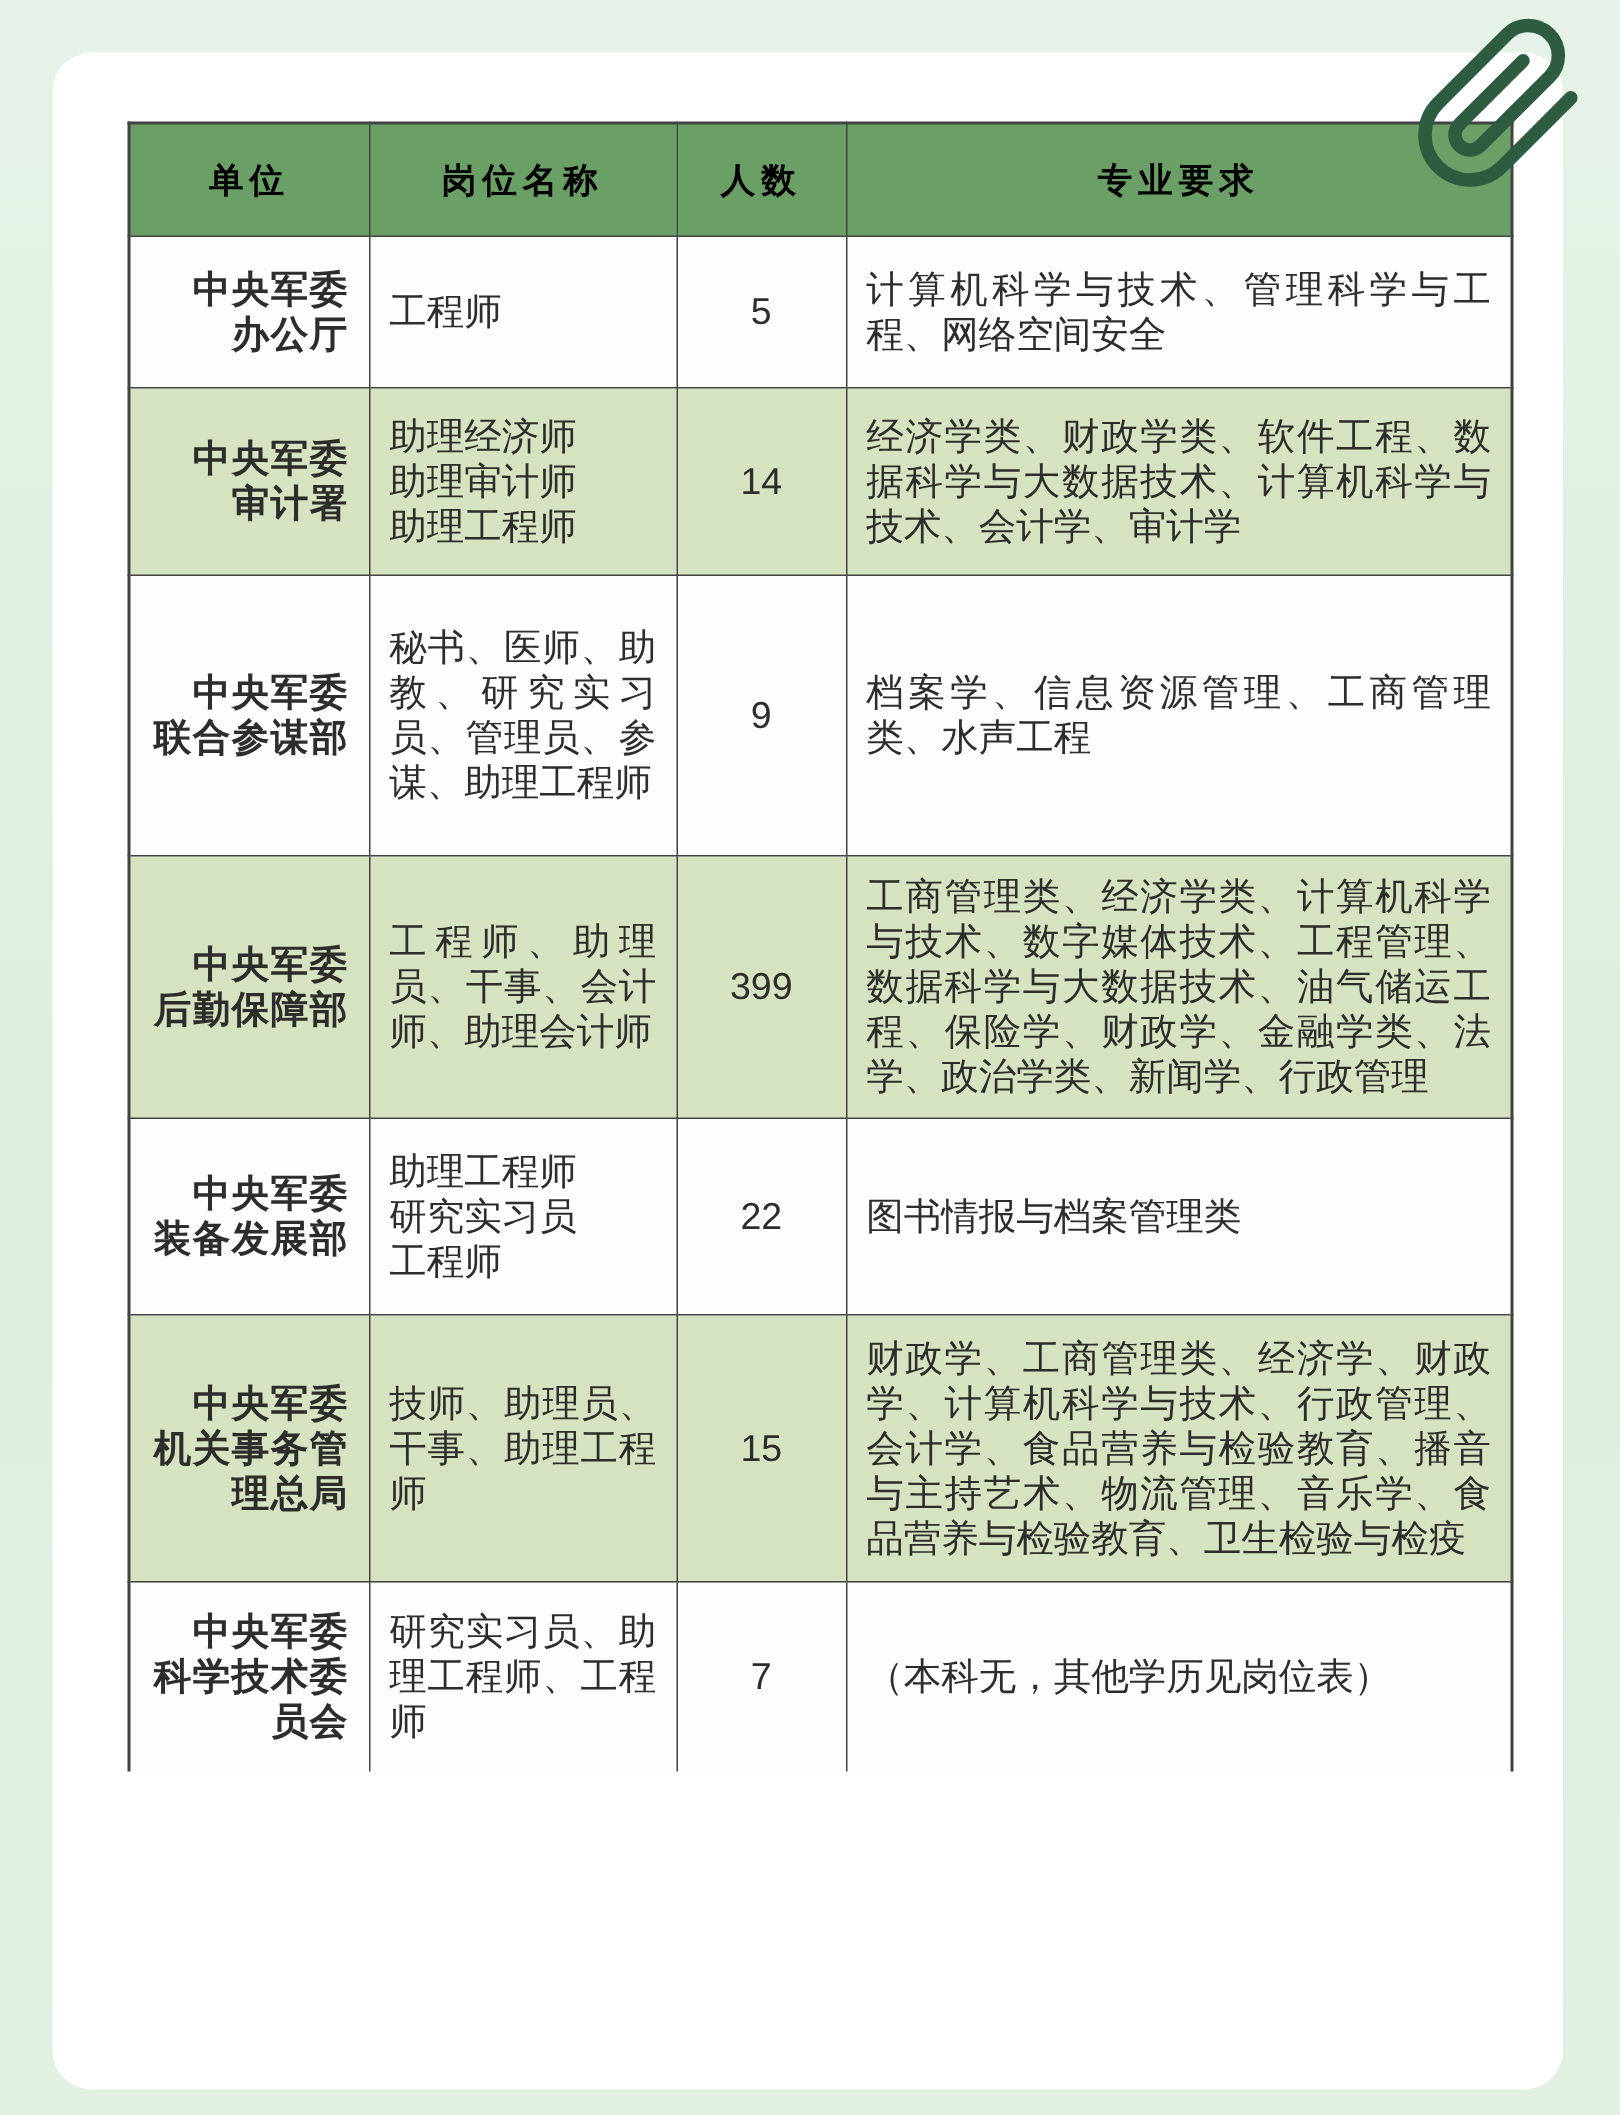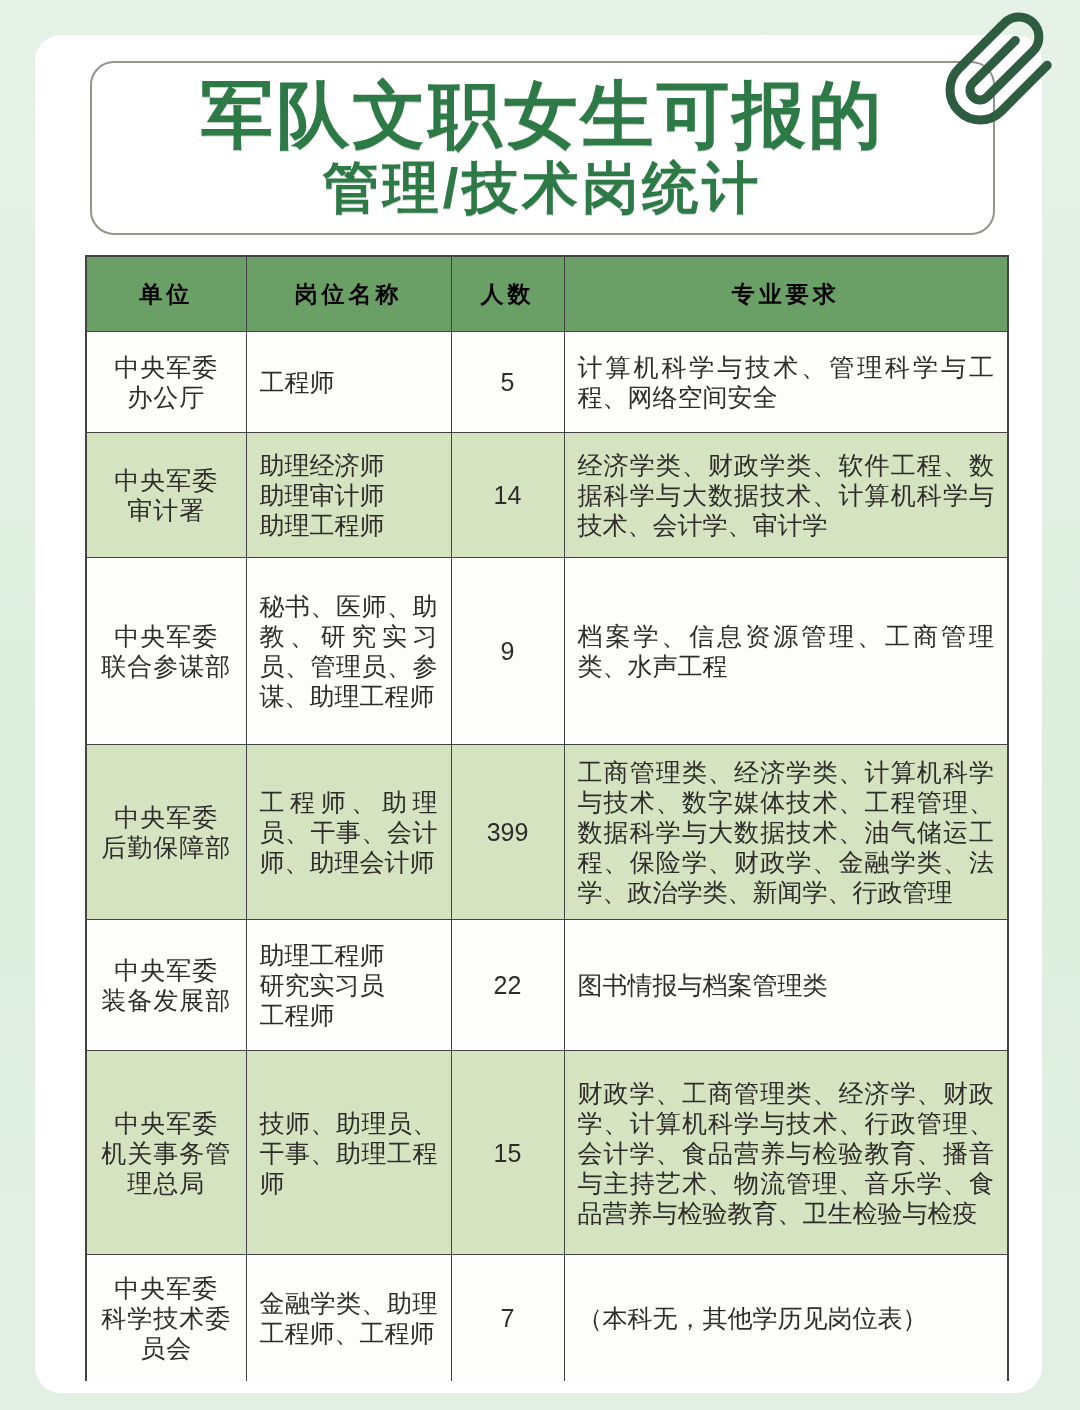--- a/index.html
+++ b/index.html
@@ -85,48 +85,45 @@
     color: #2e2d2b;
     font-size: 25px;
     line-height: 30px;
     padding: 12px 13px;
     vertical-align: middle;
     box-sizing: border-box;
   }
   tbody tr.alt td { background: #d6e3c1; }
   tbody tr:last-child td { border-bottom: none; }
   td.unit-cell {
-    text-align: center;
+    text-align: right;
     white-space: pre-line;
     letter-spacing: 1px;
+    font-weight: bold;
   }
   td.count-cell {
     text-align: center;
     font-size: 27px;
   }
   td.ctr { text-align: left; white-space: pre-line; }
   td.jus { text-align: justify; text-justify: inter-ideograph; margin-left: 44px; }
   
   tbody tr:nth-child(1) td { height: 101px; }
   tbody tr:nth-child(2) td { height: 125px; }
   tbody tr:nth-child(3) td { height: 187px; }
   tbody tr:nth-child(4) td { height: 173px; }
   tbody tr:nth-child(5) td { height: 131px; }
-  tbody tr:nth-child(6) td { height: 204px; }
+  tbody tr:nth-child(6) td { height: 178px; }
   tbody tr:nth-child(7) td { height: 126px; }
 </style>
 </head>
 <body>
 
 <div class="card">
 
-  <div class="title-box">
-    <div class="title-line1">军队文职女生可报的</div>
-    <div class="title-line2">管理/技术岗统计</div>
-  </div>
 
   <svg class="paperclip" viewBox="0 0 24 24" fill="none" stroke="#2d5c40" stroke-width="1.8" stroke-linecap="round" stroke-linejoin="round">
     <path d="M21.44 11.05l-9.19 9.19a6 6 0 0 1-8.49-8.49l9.19-9.19a4 4 0 0 1 5.66 5.66l-9.2 9.19a2 2 0 0 1-2.83-2.83l8.49-8.48"></path>
   </svg>
 
   <table class="jobs">
     <colgroup>
       <col class="c-unit">
         <col class="c-pos">
         <col class="c-count">
@@ -185,20 +182,20 @@
 机关事务管
 理总局</td>
           <td class="jus">技师、助理员、干事、助理工程师</td>
           <td class="count-cell">15</td>
           <td class="jus">财政学、工商管理类、经济学、财政学、计算机科学与技术、行政管理、会计学、食品营养与检验教育、播音与主持艺术、物流管理、音乐学、食品营养与检验教育、卫生检验与检疫</td>
         </tr>
         <tr>
           <td class="unit-cell">中央军委
 科学技术委
 员会</td>
-          <td class="jus">金融学类、助理工程师、工程师</td>
+          <td class="jus">研究实习员、助理工程师、工程师</td>
           <td class="count-cell">7</td>
           <td class="ctr">（本科无，其他学历见岗位表）</td>
         </tr>
       </tbody>
   </table>
 
 </div>
 
 </body></html>

